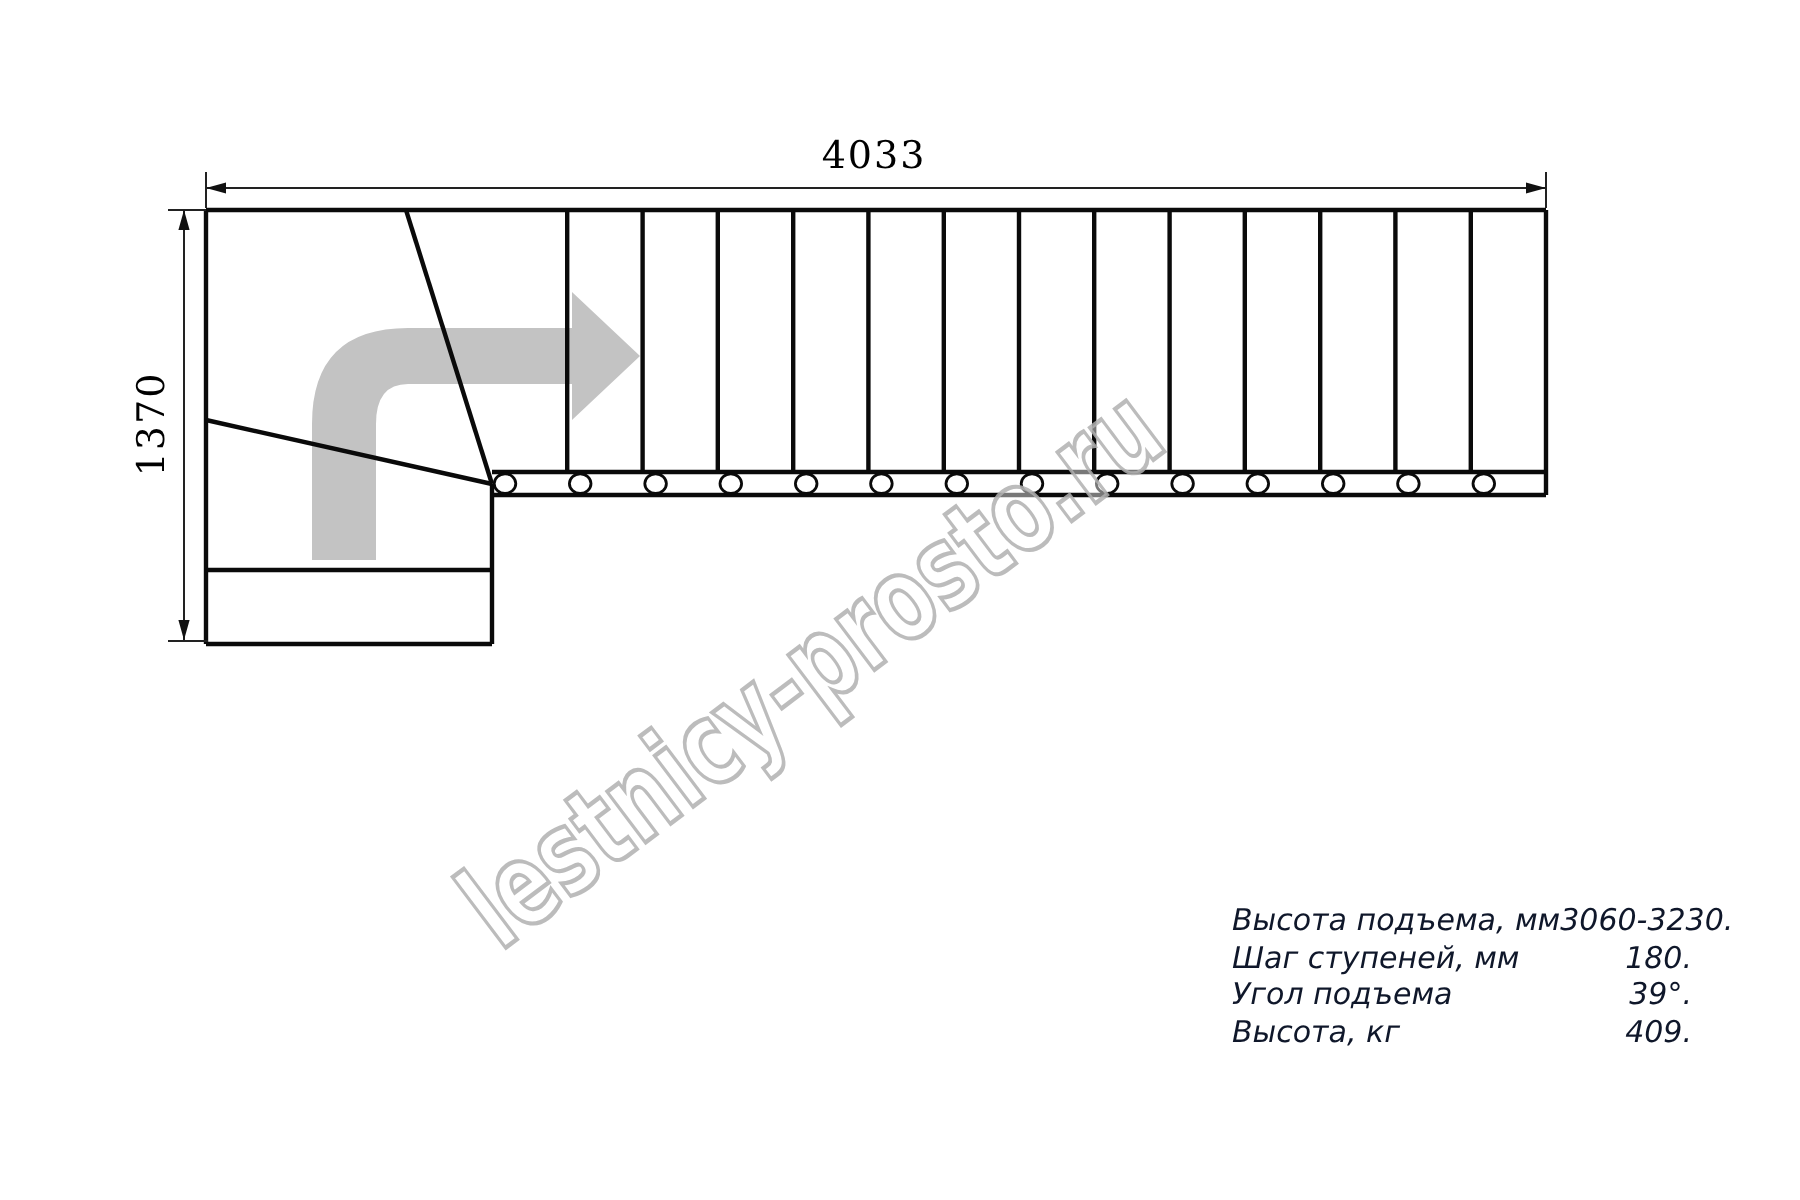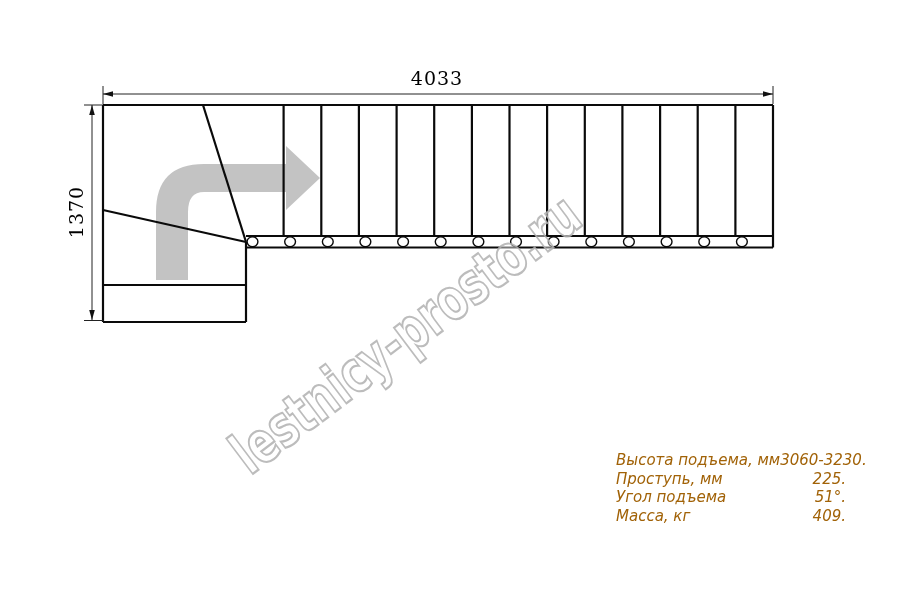--- a/index.html
+++ b/index.html
@@ -10,21 +10,21 @@
              letter-spacing:1px;text-align:center;}
   .dim-label.width{left:387px;top:33px;width:100px;}
   .dim-label.height{left:46px;top:167px;width:60px;transform:rotate(-90deg);}
   .watermark{position:absolute;left:256px;top:390px;white-space:nowrap;
              font-family:"DejaVu Sans",sans-serif;font-weight:bold;font-size:58px;line-height:60px;
              color:rgba(255,255,255,0.45);
              -webkit-text-stroke:2.2px rgba(176,176,176,0.85);
              transform:rotate(-37deg) scaleX(0.72);transform-origin:0 100%;}
   .specs{position:absolute;left:616px;top:417px;width:230px;}
   .spec-row{display:flex;justify-content:space-between;align-items:baseline;
-            font-style:italic;font-size:15px;line-height:18.6px;color:#a16207;}
+            font-style:italic;font-size:15px;line-height:18.6px;color:#0f172a;}
   .spec-label{white-space:nowrap;}
   .spec-value{white-space:nowrap;text-align:center;}
 </style>
 </head>
 <body>
 
 <div class="page">
 
   <svg class="drawing-svg" width="900" height="600" viewBox="0 0 900 600">
 
@@ -95,26 +95,26 @@
   <div class="dim-label height">1370</div>
 
   <div class="watermark">lestnicy-prosto.ru</div>
 
   <div class="specs" id="specs">
       <div class="spec-row">
         <span class="spec-label">Высота подъема, мм</span>
         <span class="spec-value">3060-3230.</span>
       </div>
       <div class="spec-row">
-        <span class="spec-label">Проступь, мм</span>
-        <span class="spec-value">225.</span>
+        <span class="spec-label">Шаг ступеней, мм</span>
+        <span class="spec-value">180.</span>
       </div>
       <div class="spec-row">
         <span class="spec-label">Угол подъема</span>
-        <span class="spec-value">51°.</span>
+        <span class="spec-value">39°.</span>
       </div>
       <div class="spec-row">
-        <span class="spec-label">Масса, кг</span>
+        <span class="spec-label">Высота, кг</span>
         <span class="spec-value">409.</span>
       </div>
     </div>
 
 </div>
 
 </body></html>

